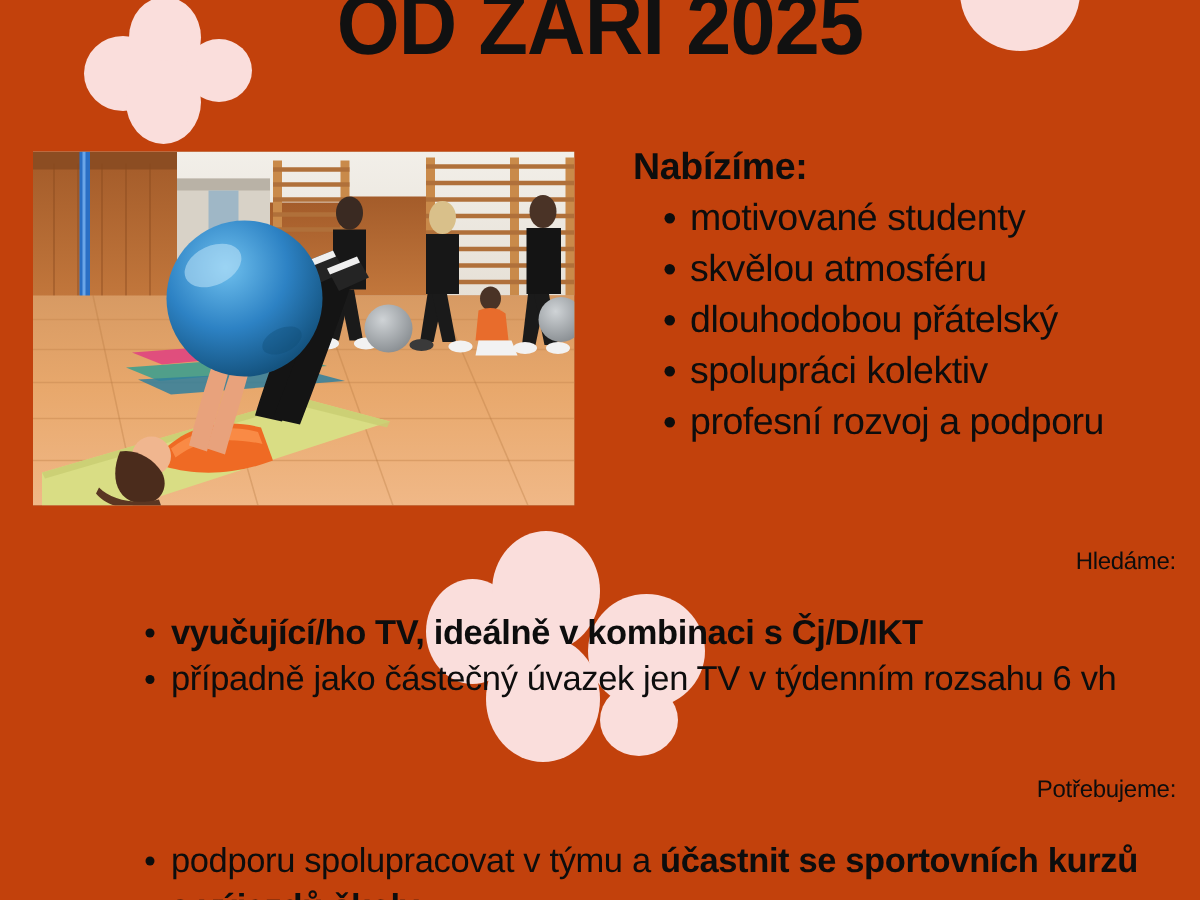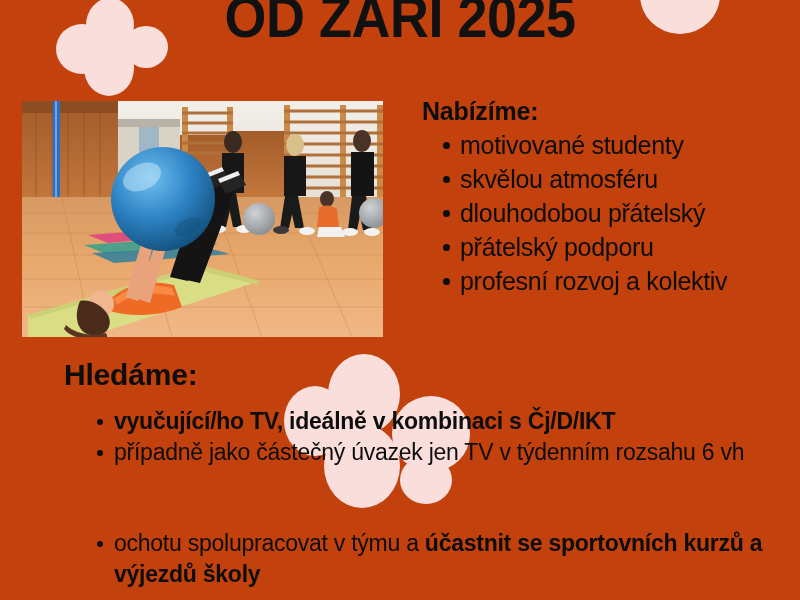--- a/index.html
+++ b/index.html
@@ -119,25 +119,26 @@
   
   .lower-block {
     position: absolute;
     left: 64px;
     width: 720px;
   }
   #seek-block  { top: 360px; }
   #need-block  { top: 512px; }
 
   .lower-block .heading {
-    font-size: 30px;
-    font-weight: 700;
+    font-size: 16px;
+    font-weight: 400;
     line-height: 30px;
     margin: 0 0 3px 0;
     letter-spacing: -0.2px;
+    text-align: right;
   }
   .lower-block ul {
     list-style: none;
     margin: 16px;
     padding: 0;
   }
   .lower-block li {
     position: relative;
     padding-left: 34px;
     font-size: 23px;
@@ -341,34 +342,35 @@
       <ellipse cx="166" cy="126" rx="14" ry="8" fill="#0f4a74" opacity="0.35" transform="rotate(-25 166 126)"></ellipse>
     </svg>
   </div>
 
   <div id="offer-block">
     <div class="heading">Nabízíme:</div>
     <ul>
       <li><span class="dot"></span><span>motivované studenty</span></li>
       <li><span class="dot"></span><span>skvělou atmosféru</span></li>
       <li><span class="dot"></span><span>dlouhodobou přátelský</span></li>
-      <li><span class="dot"></span><span>přátelský podporu</span></li>
-      <li><span class="dot"></span><span>profesní rozvoj a kolektiv</span></li>
+      <li><span class="dot"></span><span>spolupráci kolektiv</span></li>
+      <li><span class="dot"></span><span>profesní rozvoj a podporu</span></li>
     </ul>
   </div>
 
   <div class="lower-block" id="seek-block">
     <div class="heading">Hledáme:</div>
     <ul>
       <li class="bold"><span class="dot"></span><span>vyučující/ho TV, ideálně v kombinaci s Čj/D/IKT</span></li>
       <li><span class="dot"></span><span>případně jako částečný úvazek jen TV v týdenním rozsahu 6 vh</span></li>
     </ul>
   </div>
 
   <div class="lower-block" id="need-block">
+    <div class="heading">Potřebujeme:</div>
     <ul>
       <li>
-        <span class="dot"></span><span>ochotu spolupracovat v týmu a </span><b>účastnit se sportovních kurzů a výjezdů školy</b>
+        <span class="dot"></span><span>podporu spolupracovat v týmu a </span><b>účastnit se sportovních kurzů a výjezdů školy</b>
       </li>
     </ul>
   </div>
 
 </div>
 
 </body></html>

